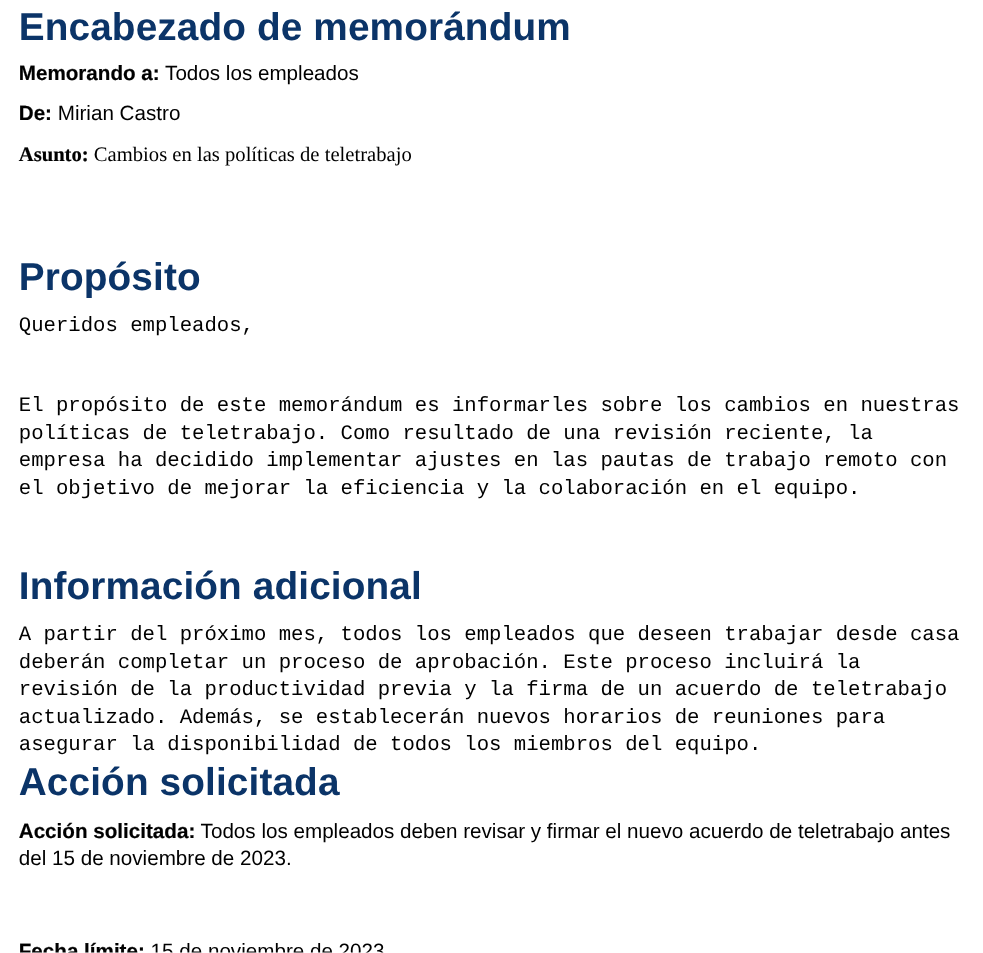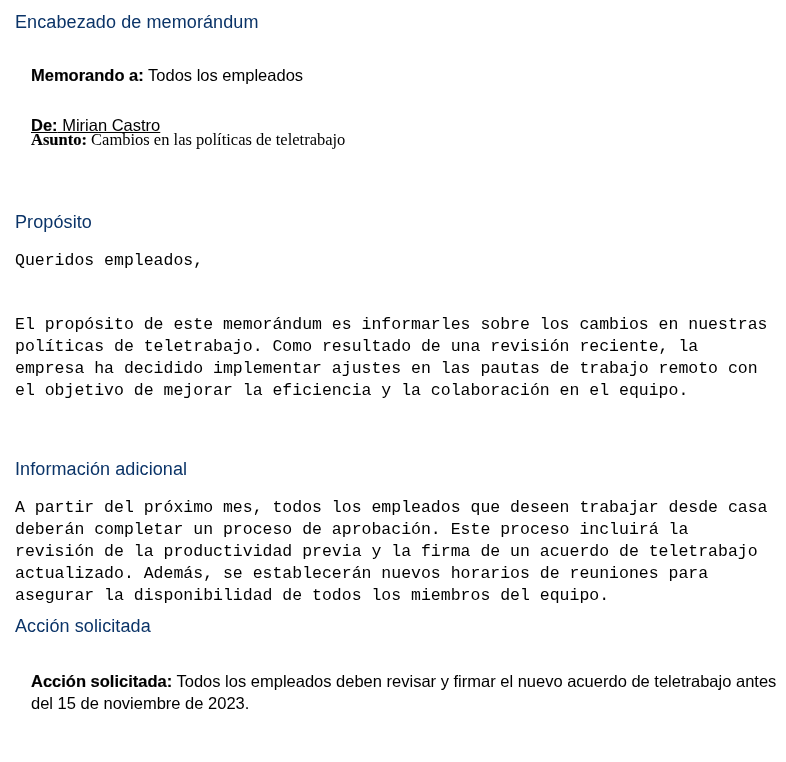--- a/index.html
+++ b/index.html
@@ -16,44 +16,44 @@
       position: relative;
     }
     .doc {
       position: absolute;
       left: 15px;
       top: 0;
       width: 760px;
     }
     h2.section-heading {
       margin: 0;
-      font-weight: normal;
-      font-size: 18px;
+      font-weight: bold;
+      font-size: 31px;
       line-height: 30px;
       color: #0b3468;
       letter-spacing: 0.1px;
     }
     .field {
-      margin: 16px;
+      margin: 0;
       font-size: 16.5px;
       line-height: 21px;
     }
     .field .label {
       font-weight: 600;
       -webkit-text-stroke: 0.15px #000;
     }
     .para {
       margin: 0;
       font-size: 16.5px;
       line-height: 22px;
       font-family: Liberation Mono, monospace;
     }
     #sec-header { position: absolute; top: 7px; }
     #sec-header .field:nth-of-type(1) { position: absolute; top: 42px; white-space: nowrap; }
-    #sec-header .field:nth-of-type(2) { position: absolute; top: 92px; white-space: nowrap; text-decoration: underline; }
+    #sec-header .field:nth-of-type(2) { position: absolute; top: 74px; white-space: nowrap; }
     #sec-header .field:nth-of-type(3) { position: absolute; top: 106px; white-space: nowrap; font-family: Liberation Serif, serif; }
     #sec-header .field:nth-of-type(4) { position: absolute; top: 138px; white-space: nowrap; }
 
     #sec-purpose { position: absolute; top: 207px; width: 760px; }
     #sec-purpose .greeting { position: absolute; top: 43px; white-space: nowrap; }
     #sec-purpose .body-para { position: absolute; top: 107px; width: 760px; }
 
     #sec-info { position: absolute; top: 441px; width: 760px; margin-top: 13px; }
     #sec-info .body-para { position: absolute; top: 43px; width: 760px; }
 

